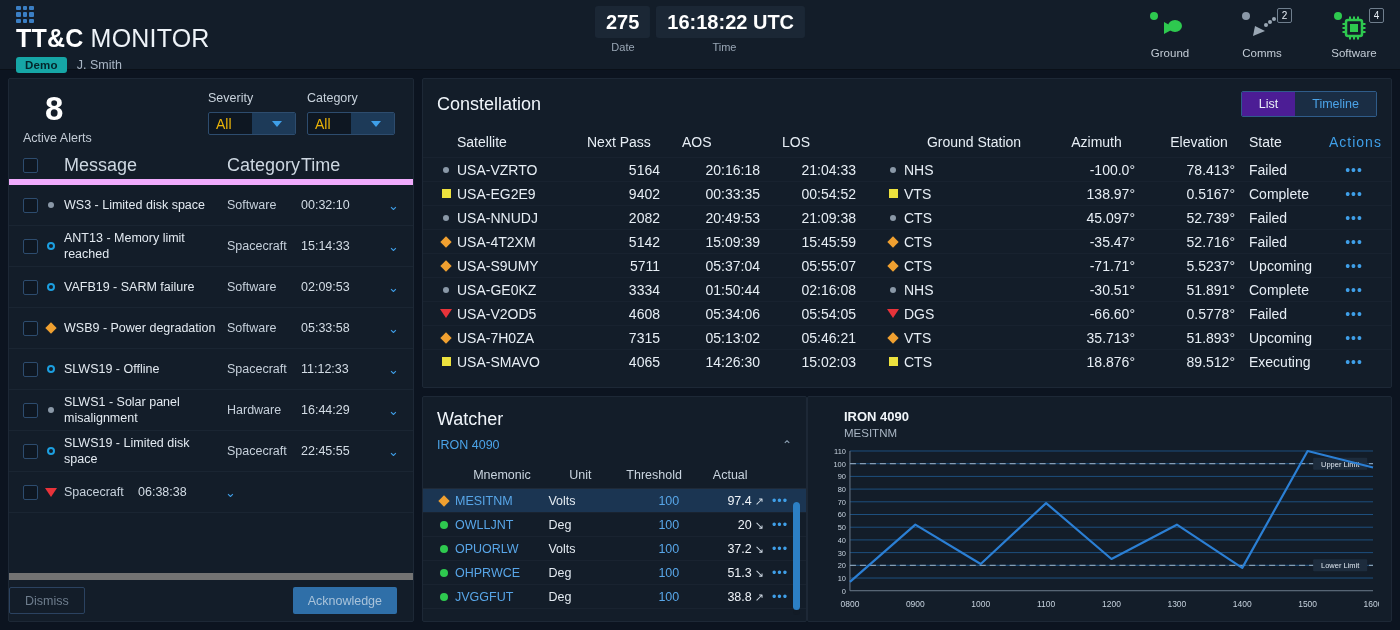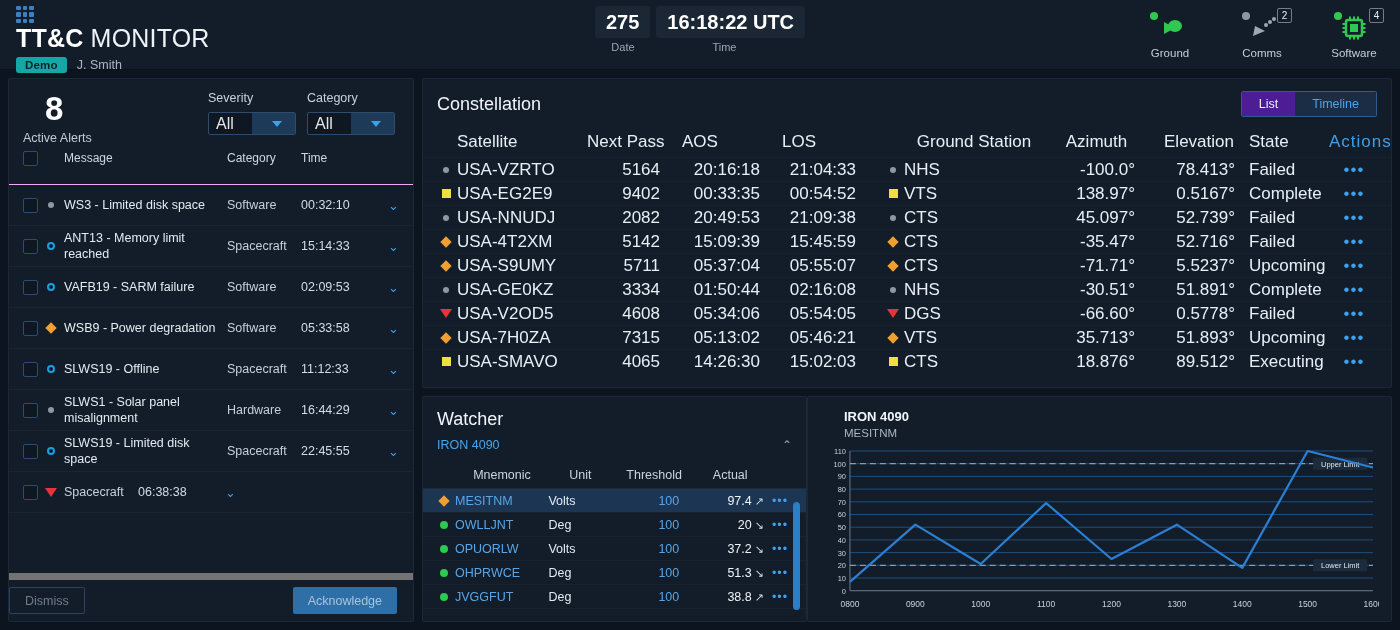--- a/index.html
+++ b/index.html
@@ -70,30 +70,30 @@
   .alert-count { width: 185px; }
   .alert-count .num { font-size: 33px; font-weight: bold; color: #ffffff; line-height: 36px; padding-left: 22px; }
   .alert-count .lbl { font-size: 12.5px; color: #c3ccd6; margin-top: 4px; }
   .filters { display: flex; gap: 11px; }
   .filter-g { width: 88px; }
   .filter-lbl { font-size: 12.5px; color: #c8d2dc; margin-bottom: 7px; }
   .select {
     height: 23px; border: 1px solid #2d4c6e; border-radius: 2px;
     background: #0e1722; display: flex; align-items: center; overflow: hidden;
   }
-  .select span { flex: 1; font-size: 16px; color: #e5e5e5; padding-left: 7px; }
+  .select span { flex: 1; font-size: 14px; color: #eab308; padding-left: 7px; }
   .select .caret {
     width: 26px; height: 100%; background: #1d3a58;
     display: flex; align-items: center; justify-content: center;
   }
   .caret-g { width: 0; height: 0; border-left: 5px solid transparent; border-right: 5px solid transparent; border-top: 6px solid #3f9fe8; }
 
   .alerts-head {
-    display: flex; align-items: flex-start; padding: 0 14px; height: 34px;
-    font-size: 12px; color: #cdd7e1; border-bottom: 1px solid #f0abfc;
+    display: flex; align-items: center; padding: 0 14px; height: 34px;
+    font-size: 18px; color: #cdd7e1; border-bottom: 6px solid #f0abfc;
   }
   .chk { width: 15px; height: 15px; border: 1px solid #2d4c6e; border-radius: 2px; background: #0e1722; flex: none; }
   .ah-msg { flex: 1; padding-left: 26px; }
   .ah-cat { width: 74px; }
   .ah-time { width: 72px; }
   .ah-sp { width: 26px; }
 
   .alerts-list { flex: 1; overflow: hidden; }
   .alert-row {
     display: flex; align-items: center; min-height: 41px; padding: 4px 14px;
@@ -122,21 +122,21 @@
 
   
   .constellation { height: 344px; display: flex; flex-direction: column; overflow: hidden; }
   .panel-head { display: flex; align-items: center; padding: 12px 14px 10px 14px; }
   .panel-title { font-size: 18px; color: #f0f5fa; font-weight: 400; flex: 1; }
   .seg { display: flex; border: 1px solid #2f5c8a; border-radius: 2px; overflow: hidden; }
   .seg div { font-size: 12.5px; padding: 5px 17px; }
   .seg .on { background: #4c1d95; color: #eaf1f7; }
   .seg .off { background: #1a2d44; color: #4ba3e8; }
 
-  .ctable { font-size: 17px; }
+  .ctable { font-size: 14px; }
   .crow { display: flex; align-items: center; height: 24px; padding: 0 12px; }
   .chead { color: #c9d4df; height: 30px; }
   .cbody .crow { border-top: 1px solid #18222f; }
   .c-ico { width: 22px; display: flex; justify-content: center; flex: none; }
   .c-sat { width: 130px; color: #e7eef5; }
   .c-np  { width: 95px; text-align: right; padding-right: 22px; color: #e7eef5; }
   .c-aos { width: 100px; text-align: right; padding-right: 22px; color: #e7eef5; }
   .c-los { width: 100px; text-align: right; padding-right: 26px; color: #e7eef5; }
   .c-gs  { width: 140px; color: #e7eef5; }
   .c-az  { width: 105px; text-align: right; padding-right: 14px; color: #e7eef5; }

